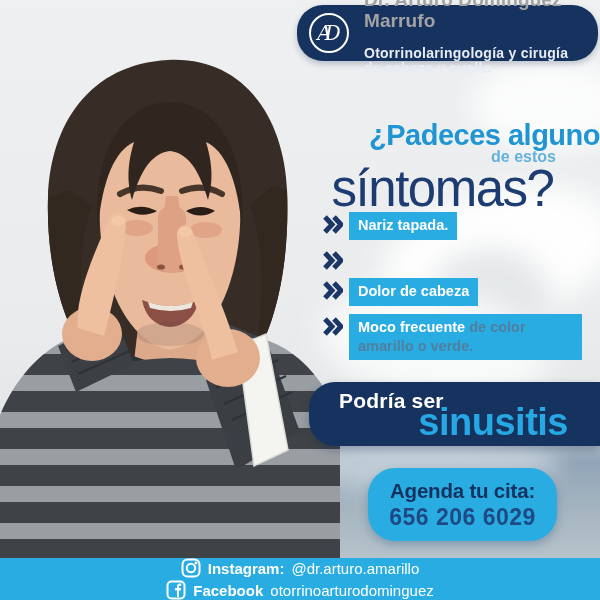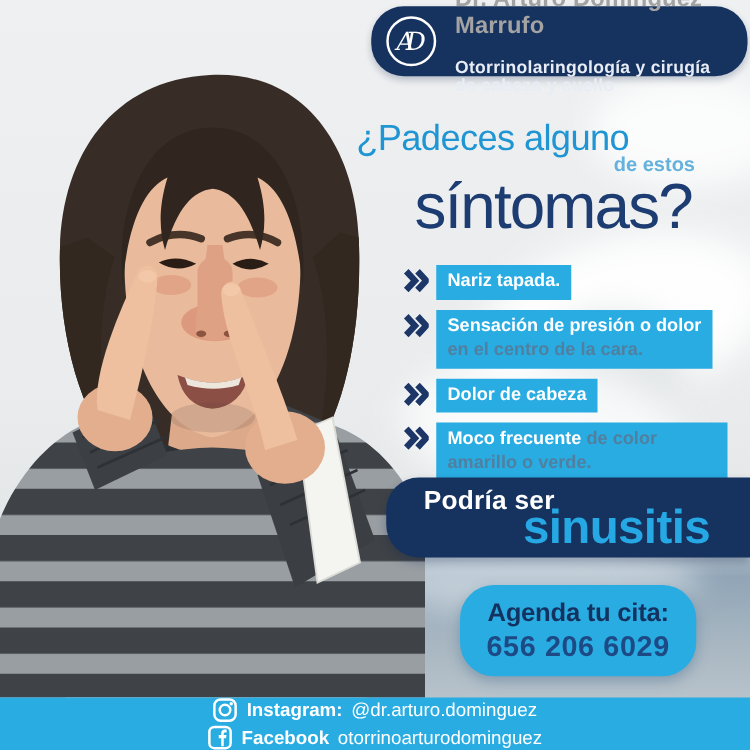--- a/index.html
+++ b/index.html
@@ -32,21 +32,21 @@
   .logo{ flex:0 0 auto; width:40px; height:40px; border:2.5px solid #fff; border-radius:50%;
     display:flex; align-items:center; justify-content:center; }
   .logo span{ font-family:"DejaVu Serif","Liberation Serif",serif; font-style:italic;
     color:#fff; font-size:20px; letter-spacing:-7px; padding-right:7px; }
   .badge-text{ display:flex; flex-direction:column; line-height:1.12; }
   .doc{ color:#a3a3a3; font-size:19px; font-weight:800; letter-spacing:.1px; }
   .spec{ color:#e8edf5; font-size:14px; font-weight:700; letter-spacing:.25px; margin-top:14px;}
 
   
   .headline{ position:absolute; left:285px; top:96px; width:315px; line-height:1.05;}
-  .h1{ font-size:29px; font-weight:400; color:#1F96D3; text-align:left; letter-spacing:-.5px;}
+  .h1{ font-size:29px; font-weight:700; color:#1F96D3; text-align:right; letter-spacing:-.5px;margin-top:24px;}
   .h2{ font-size:16px; font-weight:700; color:#63B1DD; text-align:right; padding-right:44px; margin-top:-1px;}
   .h3{ font-size:51px; font-weight:400; color:#1D3C72; text-align:center; margin-top:-4px; letter-spacing:-1.5px;}
 
   
   .symptoms{ position:absolute; left:322px; top:212px; width:278px; list-style:none;}
   .symptom{ display:flex; align-items:flex-start; gap:6px; margin-bottom:8px;}
   .chev{ flex:0 0 auto; margin-top:3px; display:block;}
   .sbox{ background:#29ACE2; color:#fff; font-weight:800; font-size:14.5px; line-height:1.3;
     padding:4px 9px 5px; display:inline-block;}
   .sbox .sec{ font-style:normal; color:#517FA0; font-weight:800;}
@@ -167,21 +167,20 @@
           <path d="M3,2 L10,9.5 L3,17" stroke="#1c3767" stroke-width="5" fill="none"></path>
           <path d="M12,2 L19,9.5 L12,17" stroke="#1c3767" stroke-width="5" fill="none"></path>
         </svg>
       <span class="sbox"><b>Nariz tapada.</b> <i class="sec"></i></span>
     </li>
     <li class="symptom sym-2">
       <svg class="chev" width="21" height="19" viewBox="0 0 21 19">
           <path d="M3,2 L10,9.5 L3,17" stroke="#1c3767" stroke-width="5" fill="none"></path>
           <path d="M12,2 L19,9.5 L12,17" stroke="#1c3767" stroke-width="5" fill="none"></path>
         </svg>
-      <span class="sbox"><b>Sensación de presión o dolor</b> <i class="sec">en el centro de la cara.</i></span>
     </li>
     <li class="symptom sym-3">
       <svg class="chev" width="21" height="19" viewBox="0 0 21 19">
           <path d="M3,2 L10,9.5 L3,17" stroke="#1c3767" stroke-width="5" fill="none"></path>
           <path d="M12,2 L19,9.5 L12,17" stroke="#1c3767" stroke-width="5" fill="none"></path>
         </svg>
       <span class="sbox"><b>Dolor de cabeza</b> <i class="sec"></i></span>
     </li>
     <li class="symptom sym-4">
       <svg class="chev" width="21" height="19" viewBox="0 0 21 19">
@@ -203,21 +202,21 @@
   </div>
 
   <footer class="social">
     <div class="soc">
       <svg width="20" height="20" viewBox="0 0 20 20">
           <rect x="1.5" y="1.5" width="17" height="17" rx="5" stroke="#fff" stroke-width="2" fill="none"></rect>
           <circle cx="10" cy="10" r="4.2" stroke="#fff" stroke-width="2" fill="none"></circle>
           <circle cx="15" cy="5" r="1.4" fill="#fff"></circle>
         </svg>
       <b>Instagram:</b>
-      <span>@dr.arturo.dominguez</span>
+      <span>@dr.arturo.amarillo</span>
     </div>
     <div class="soc">
       <svg width="20" height="20" viewBox="0 0 20 20">
           <rect x="1.5" y="1.5" width="17" height="17" rx="4" stroke="#fff" stroke-width="2" fill="none"></rect>
           <path d="M11,17 V10.5 H9 V8 h2 V6.4 C11,4.6 12.1,3.6 13.8,3.6 H15.3 V6 H14 c-.6,0-1,.4-1,1 V8 h2.2 L14.8,10.5 H13 V17 Z" fill="#fff"></path>
         </svg>
       <b>Facebook</b>
       <span>otorrinoarturodominguez</span>
     </div>
   </footer>

